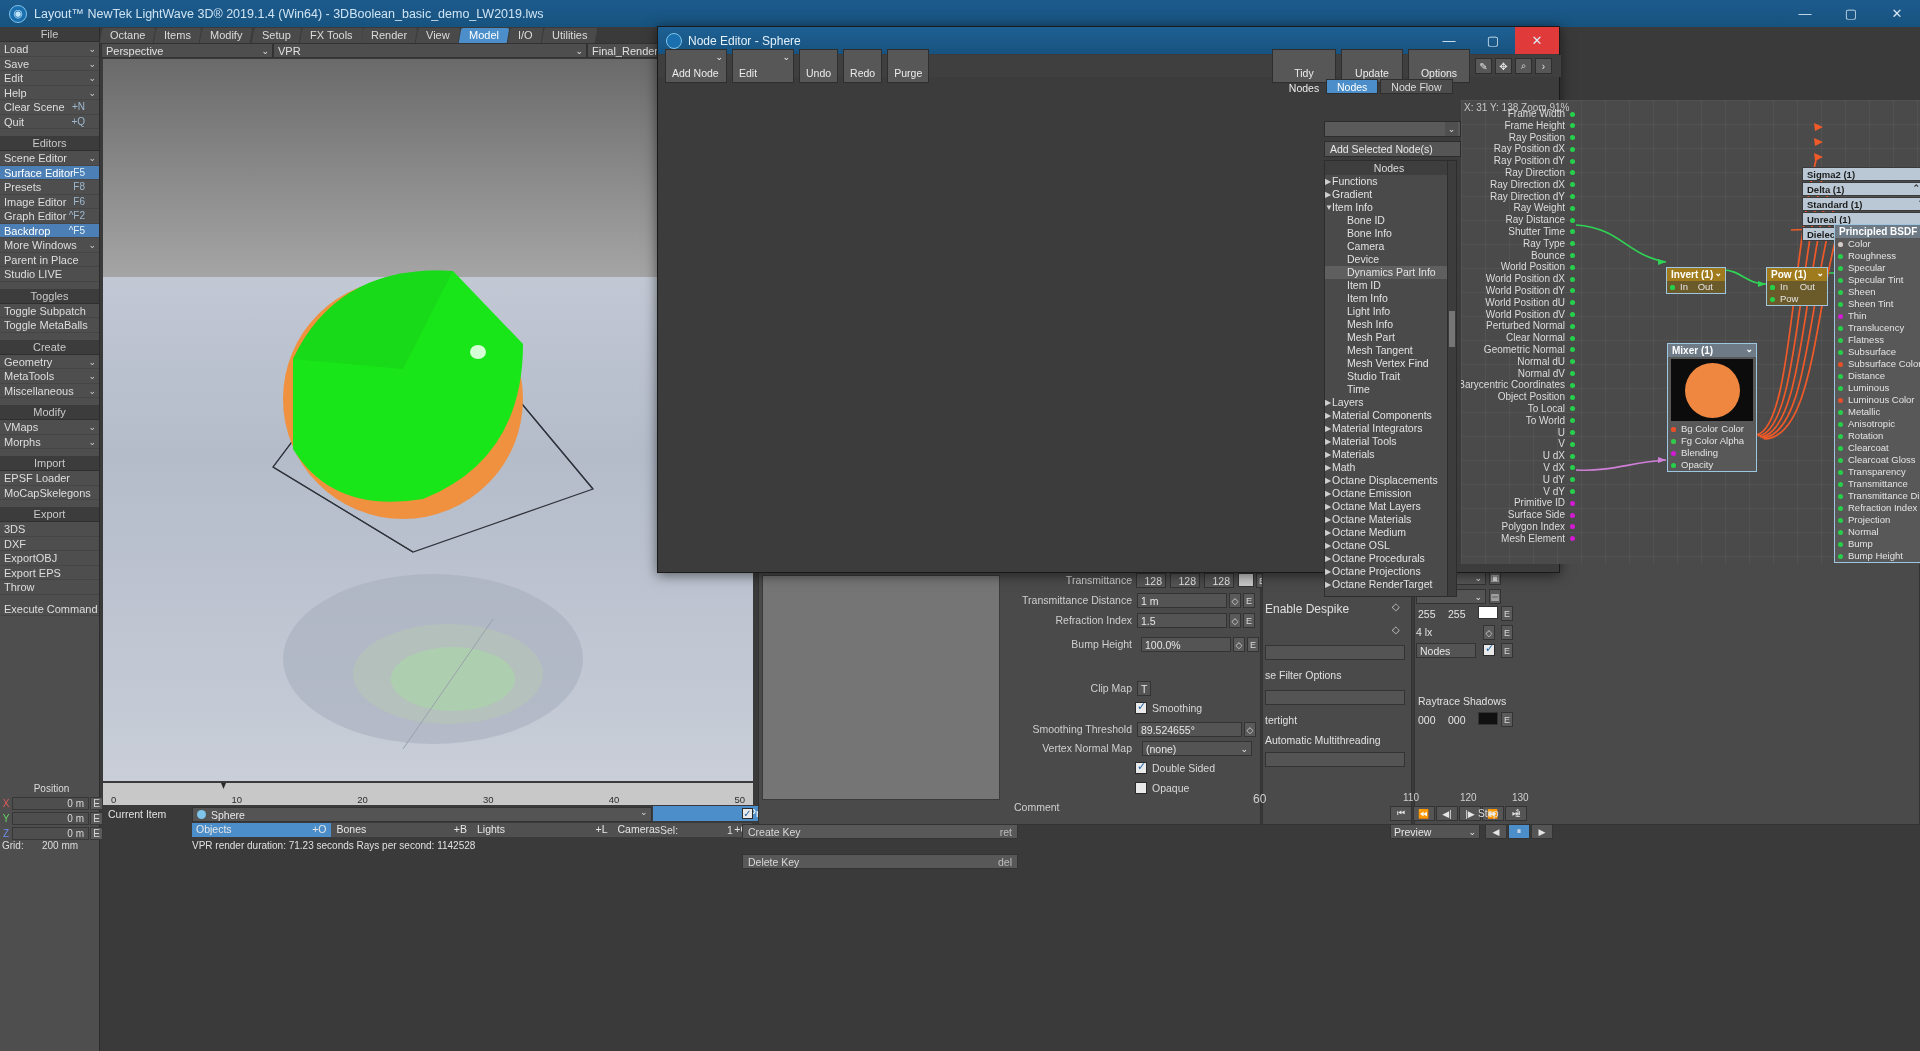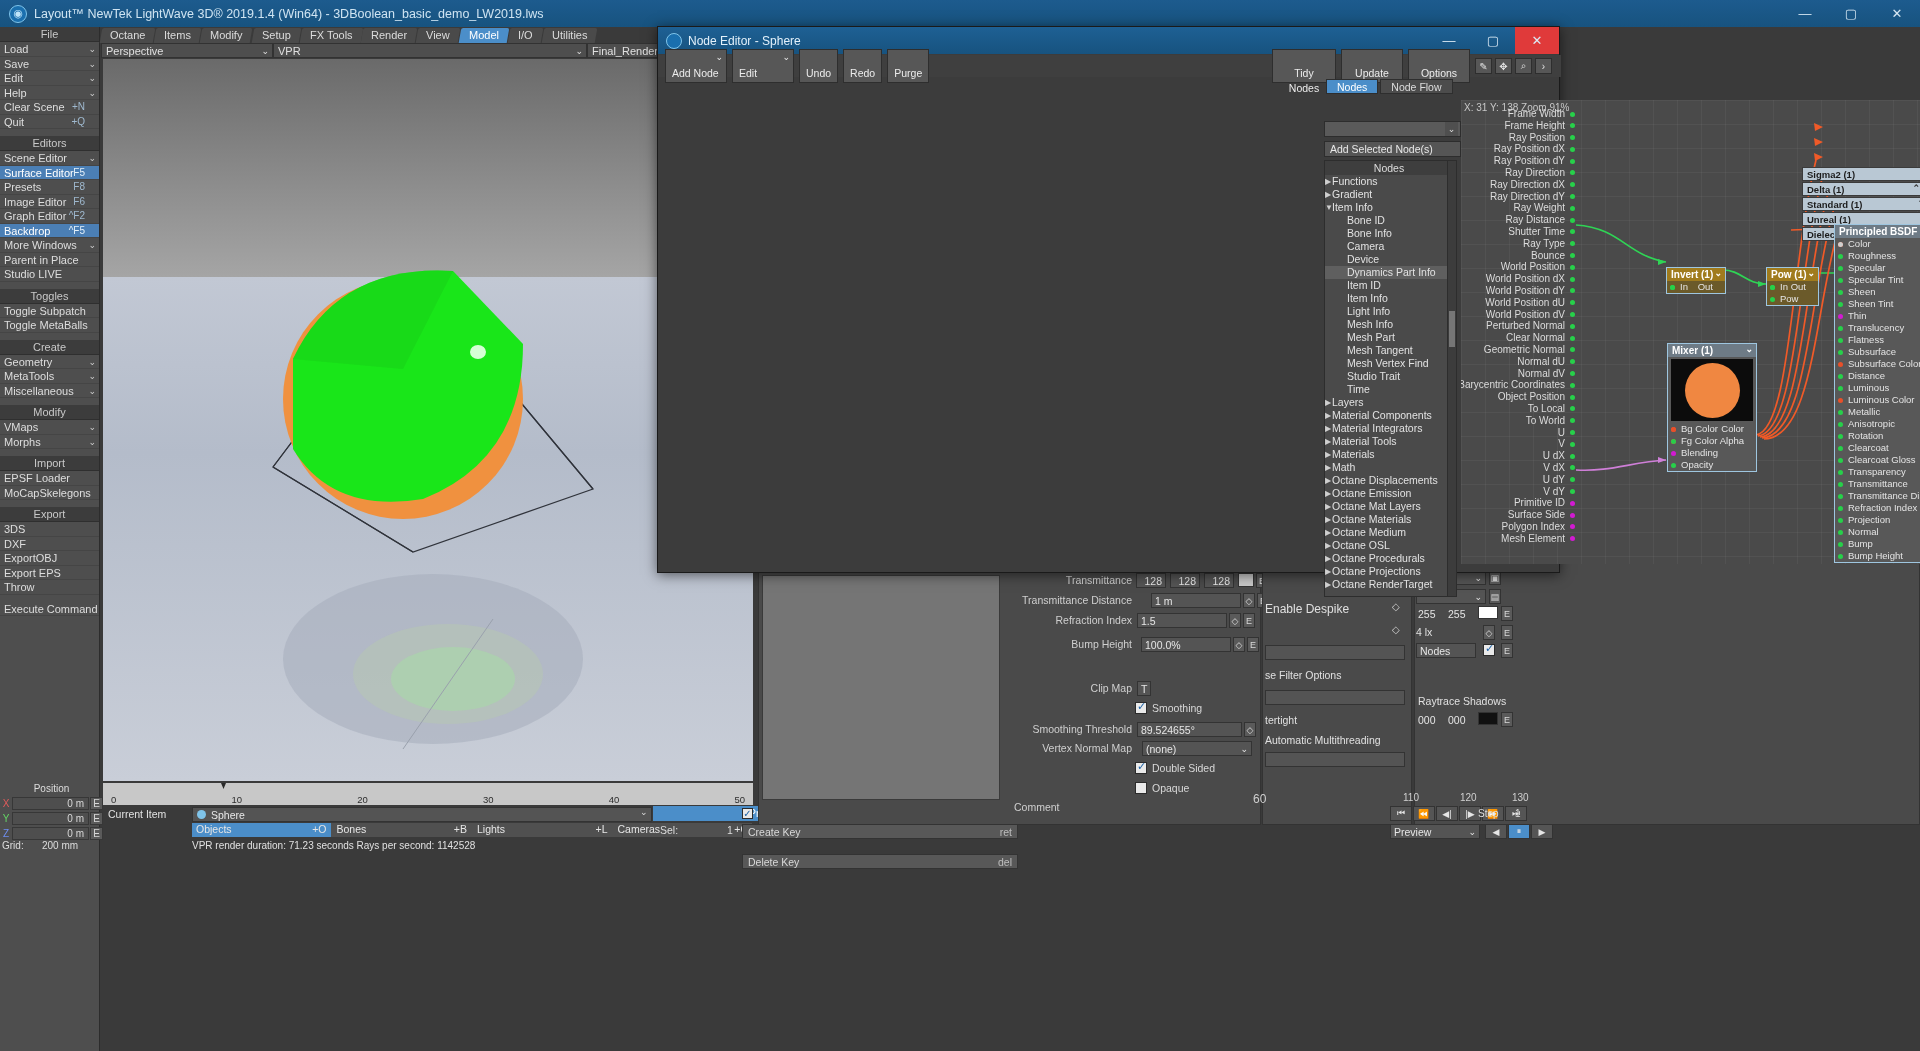--- a/index.html
+++ b/index.html
@@ -377,21 +377,21 @@
       <div class="rowp" style="left: 1000px; top: 572px;">
         <div class="lbl-r" style="width: 132px;">Transmittance</div>
         <div class="fld" style="width: 30px; margin-left: 4px; text-align: right;">128</div>
         <div class="fld" style="width: 30px; margin-left: 4px; text-align: right;">128</div>
         <div class="fld" style="width: 30px; margin-left: 4px; text-align: right;">128</div>
         <div style="width: 16px; height: 14px; margin-left: 4px; border: 1px solid rgb(51, 51, 51); background: rgb(200, 200, 200);"></div>
         <div class="ebox" style="margin-left: 2px;">E</div>
       </div>
       <div class="rowp" style="left: 1000px; top: 592px;">
         <div class="lbl-r" style="width: 132px;">Transmittance Distance</div>
-        <div class="fld" style="width: 90px; margin-left: 19px;">1 m</div>
+        <div class="fld" style="width: 90px; margin-left: 5px;">1 m</div>
         <div class="ebox" style="margin-left: 2px;">◇</div>
         <div class="ebox" style="margin-left: 2px;">E</div>
       </div>
       <div class="rowp" style="left: 1000px; top: 612px;">
         <div class="lbl-r" style="width: 132px;">Refraction Index</div>
         <div class="fld" style="width: 90px; margin-left: 5px;">1.5</div>
         <div class="ebox" style="margin-left: 2px;">◇</div>
         <div class="ebox" style="margin-left: 2px;">E</div>
       </div>
       <div class="rowp" style="left: 1000px; top: 636px;">
@@ -691,21 +691,21 @@
         <div class="hdr">
           <span>Invert (1)</span>
           <span class="cv">⌄</span>
         </div>
         <div class="port">
           <span class="d g"></span><span>In</span>
           <span class="oname">Out</span><span class="o d g"></span>
         </div>
       </div>
 
-      <div class="node amber" style="left:305px;top:167px;width:53px;">
+      <div class="node amber" style="left:305px;top:167px;width:62px;">
         <div class="hdr">
           <span>Pow (1)</span>
           <span class="cv">⌄</span>
         </div>
         <div class="port">
           <span class="d g"></span><span>In</span>
           <span class="oname">Out</span><span class="o d g"></span>
         </div>
         <div class="port">
           <span class="d g"></span><span>Pow</span>

